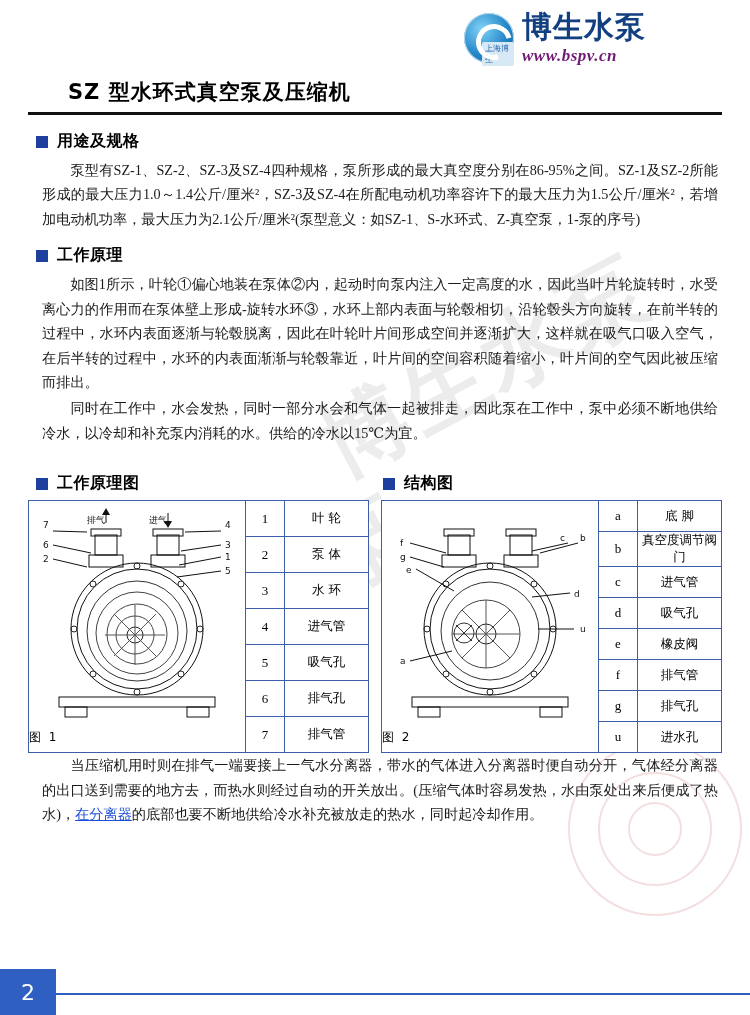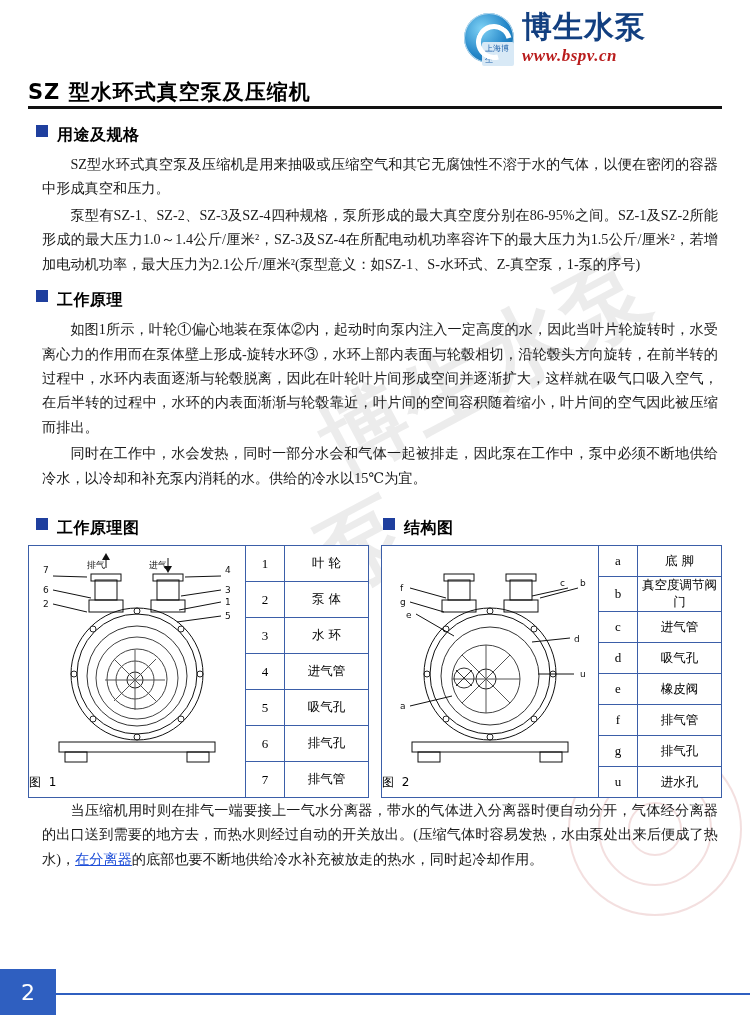--- a/index.html
+++ b/index.html
@@ -94,53 +94,55 @@
     font-weight: bold;
     font-size: 30px;
     color: #123f80;
     letter-spacing: 1px;
   }
   .logo-url {
     font-family: "Liberation Serif", serif;
     font-style: italic;
     font-weight: bold;
     font-size: 17px;
-    color: #b91c1c;
+    color: #701a75;
     margin-top: 5px;
     letter-spacing: .5px;
   }
   .logo-sub {
     position: absolute;
     left: 18px; bottom: -3px;
     font-family: "DejaVu Sans", sans-serif;
     font-size: 8px;
     color: #1a5ea8;
     background: #d8e9f6;
     padding: 1px 3px;
     border-radius: 2px;
   }
 
   
   .doc-title {
     font-family: "DejaVu Sans", sans-serif;
     font-weight: bold;
     font-size: 21px;
     color: #000;
-    padding-bottom: 0;
+    padding-bottom: 6px;
     letter-spacing: 1px;
+    margin-left: 40px;
   }
   .title-rule {
     height: 3px;
     background: #111;
     margin-bottom: 16px;
   }
 
   
   .sec-head {
     display: flex;
+    align-items: center;
     gap: 9px;
     margin: 14px 0 6px 8px;
   }
   .sec-square {
     width: 12px; height: 12px;
     background: #1f3f9e;
     flex: 0 0 auto;
   }
   .sec-title {
     font-family: "DejaVu Sans", sans-serif;
@@ -275,21 +277,20 @@
     </div>
   </div>
 
   <div class="doc-title">SZ 型水环式真空泵及压缩机</div>
   <div class="title-rule"></div>
 
   <div class="sec-head">
     <span class="sec-square"></span>
     <span class="sec-title">用途及规格</span>
   </div>
-  <p class="para">SZ型水环式真空泵及压缩机是用来抽吸或压缩空气和其它无腐蚀性不溶于水的气体，以便在密闭的容器中形成真空和压力。</p>
   <p class="para">泵型有SZ-1、SZ-2、SZ-3及SZ-4四种规格，泵所形成的最大真空度分别在86-95%之间。SZ-1及SZ-2所能形成的最大压力1.0～1.4公斤/厘米²，SZ-3及SZ-4在所配电动机功率容许下的最大压力为1.5公斤/厘米²，若增加电动机功率，最大压力为2.1公斤/厘米²(泵型意义：如SZ-1、S-水环式、Z-真空泵，1-泵的序号)</p>
 
   <div class="sec-head">
     <span class="sec-square"></span>
     <span class="sec-title">工作原理</span>
   </div>
   <p class="para">如图1所示，叶轮①偏心地装在泵体②内，起动时向泵内注入一定高度的水，因此当叶片轮旋转时，水受离心力的作用而在泵体壁上形成-旋转水环③，水环上部内表面与轮毂相切，沿轮毂头方向旋转，在前半转的过程中，水环内表面逐渐与轮毂脱离，因此在叶轮叶片间形成空间并逐渐扩大，这样就在吸气口吸入空气，在后半转的过程中，水环的内表面渐渐与轮毂靠近，叶片间的空间容积随着缩小，叶片间的空气因此被压缩而排出。</p>
   <p class="para">同时在工作中，水会发热，同时一部分水会和气体一起被排走，因此泵在工作中，泵中必须不断地供给冷水，以冷却和补充泵内消耗的水。供给的冷水以15℃为宜。</p>
 
   <div class="fig-head-row">

